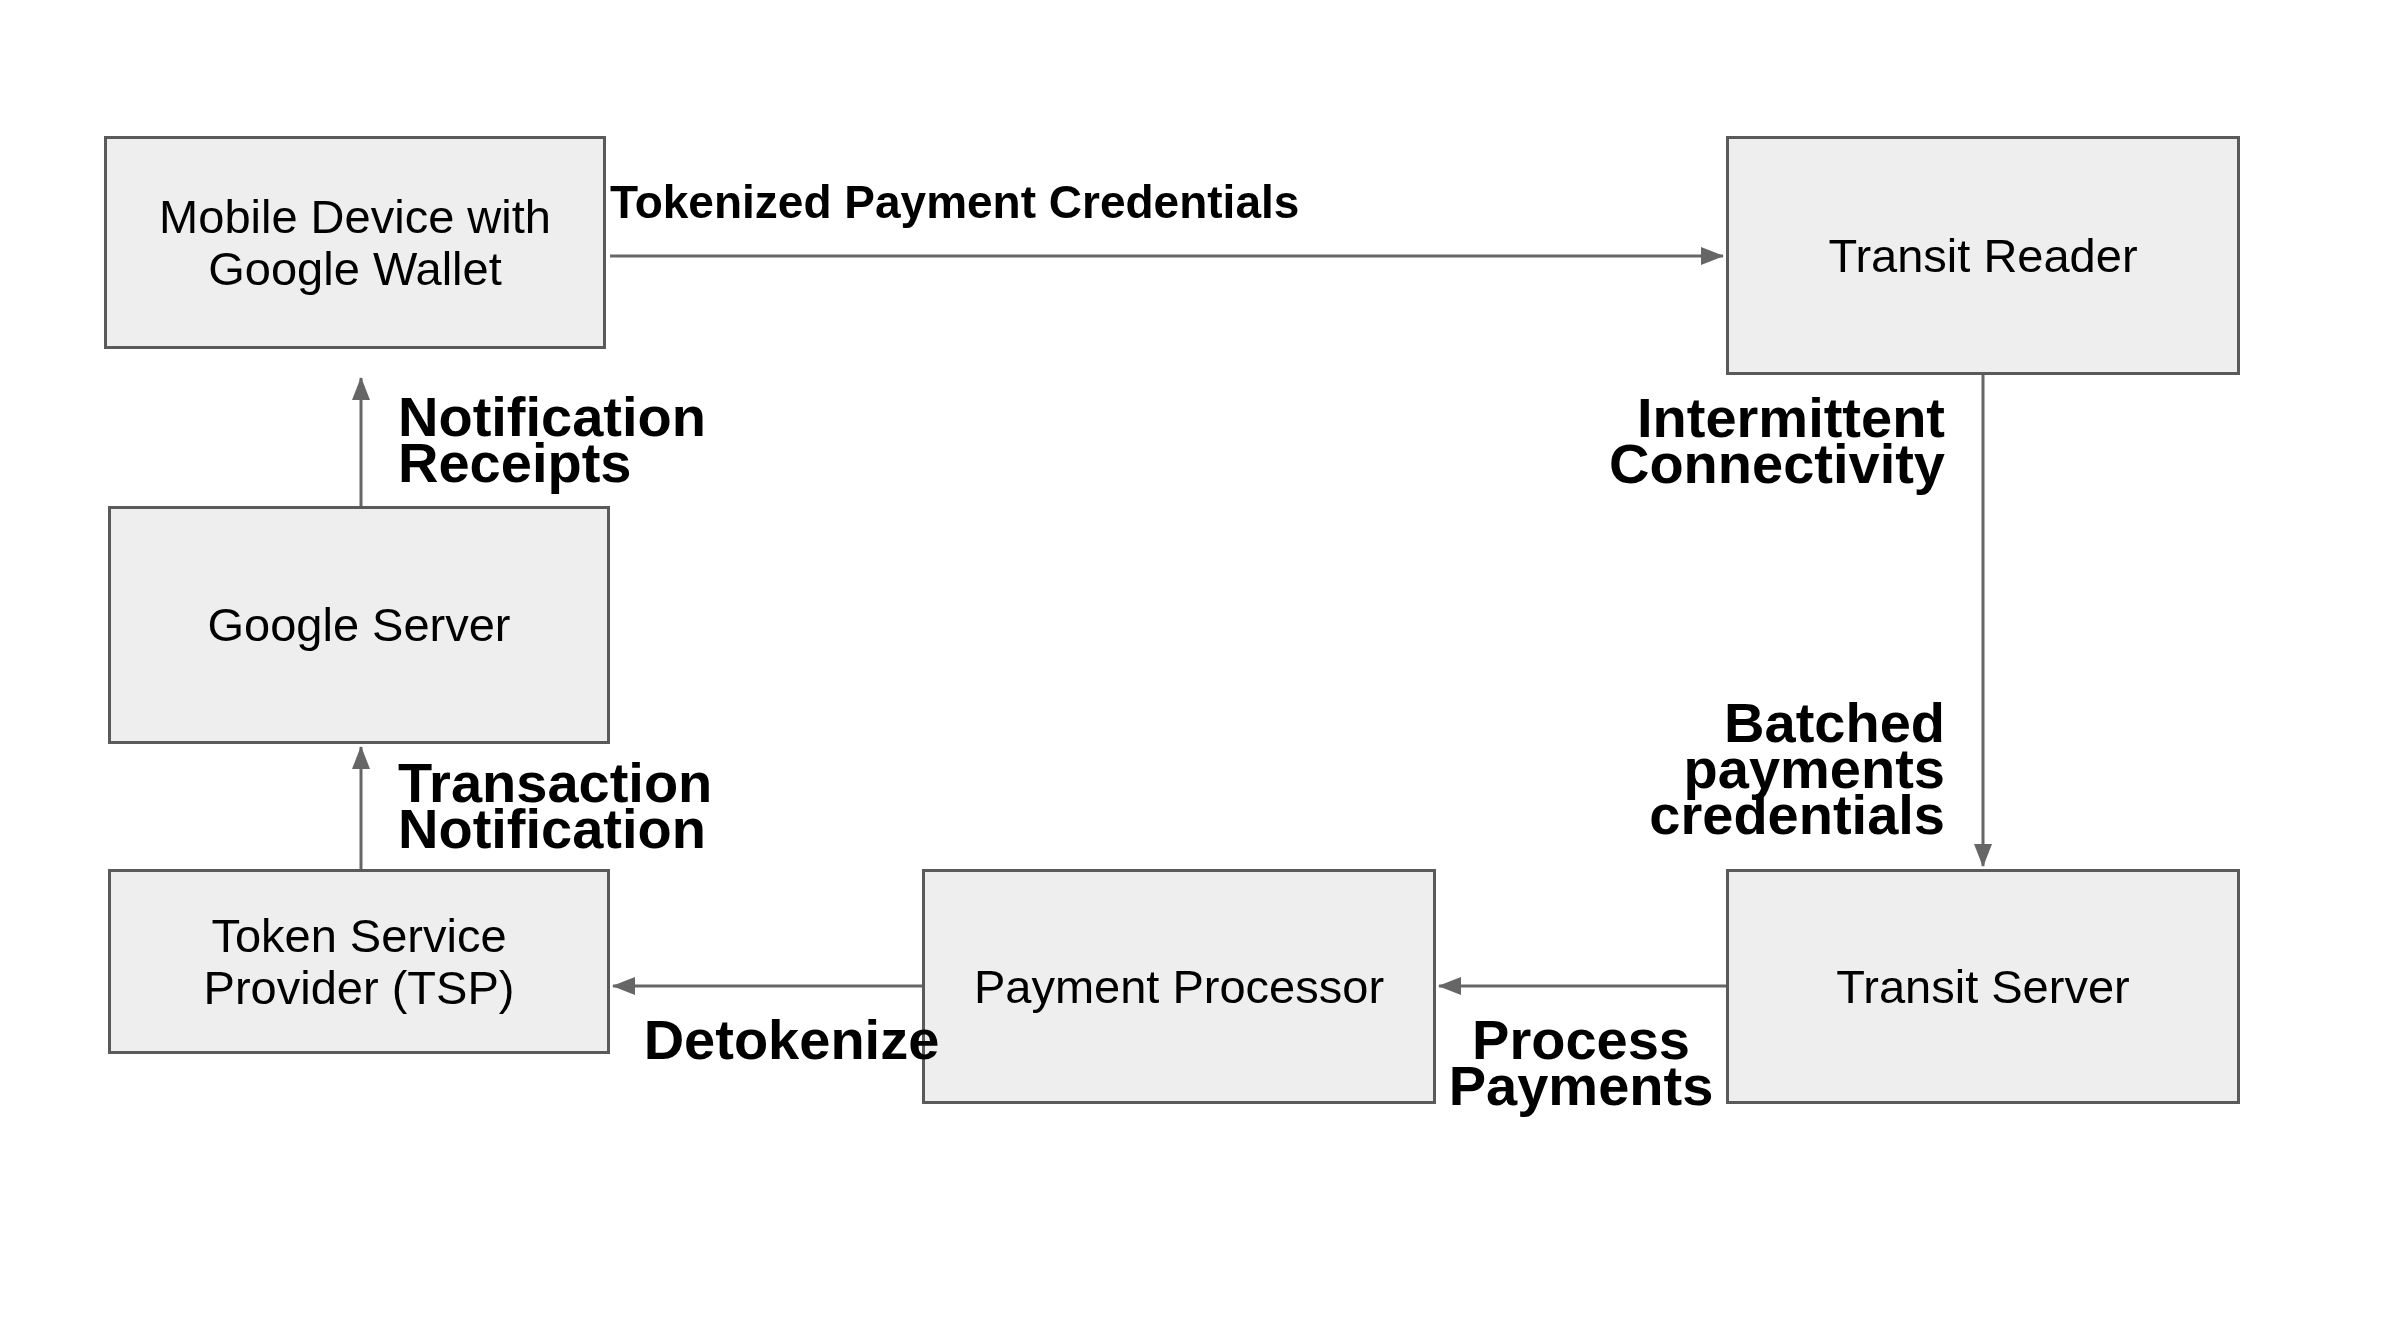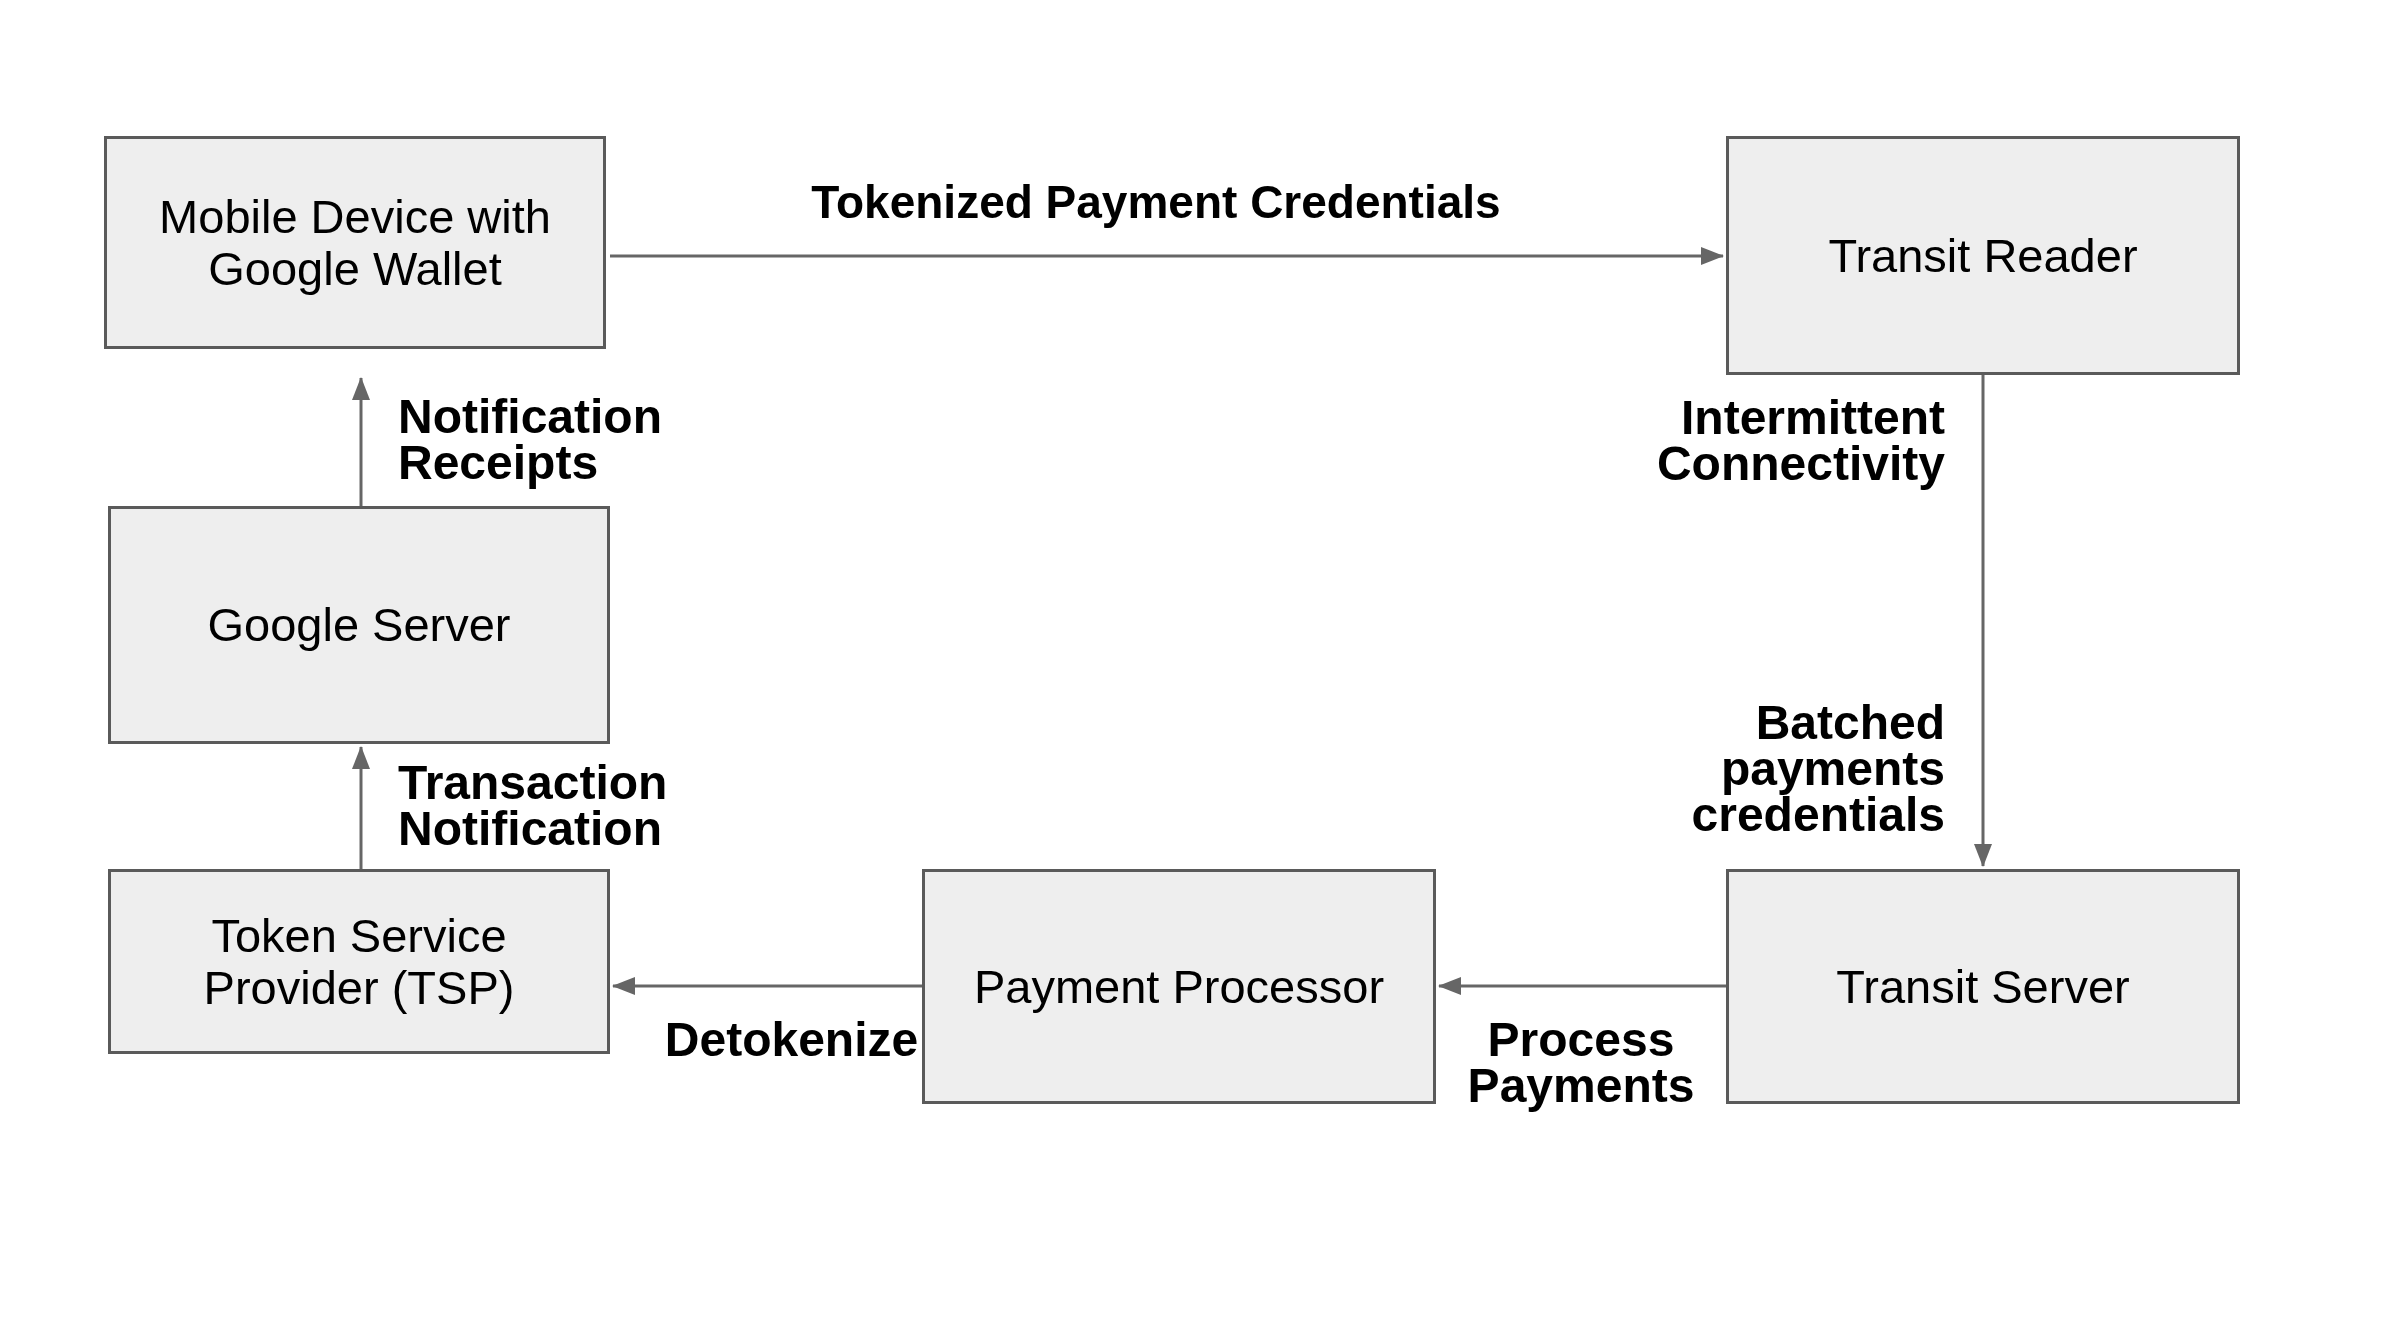--- a/index.html
+++ b/index.html
@@ -38,28 +38,27 @@
   #n-mobile  { left: 104px;  top: 136px; width: 502px; height: 213px; }
   #n-reader  { left: 1726px; top: 136px; width: 514px; height: 239px; }
   #n-google  { left: 108px;  top: 506px; width: 502px; height: 238px; }
   #n-tsp     { left: 108px;  top: 869px; width: 502px; height: 185px; }
   #n-payproc { left: 922px;  top: 869px; width: 514px; height: 235px; }
   #n-transit { left: 1726px; top: 869px; width: 514px; height: 235px; }
 
   .elabel {
     position: absolute;
     font-weight: bold;
-    font-size: 48px;
+    font-size: 56px;
     line-height: 46px;
     color: var(--text, #000000);
     white-space: pre-line;
   }
   #l-tokenized {
     left: 610px; width: 1092px; top: 176px;
-    text-align: center;
     font-size: 46px; line-height: 52px;
   }
   #l-notif-receipts   { left: 398px; top: 394px; text-align: left; }
   #l-transaction      { left: 398px; top: 760px; text-align: left; }
   #l-intermittent     { right: 444px; top: 395px; text-align: right; }
   #l-batched          { right: 444px; top: 700px; text-align: right; }
   #l-detokenize       { left: 610px;  width: 363px; top: 1017px; text-align: center; }
   #l-process          { left: 1436px; width: 290px; top: 1017px; text-align: center; }
 </style>
 </head>

